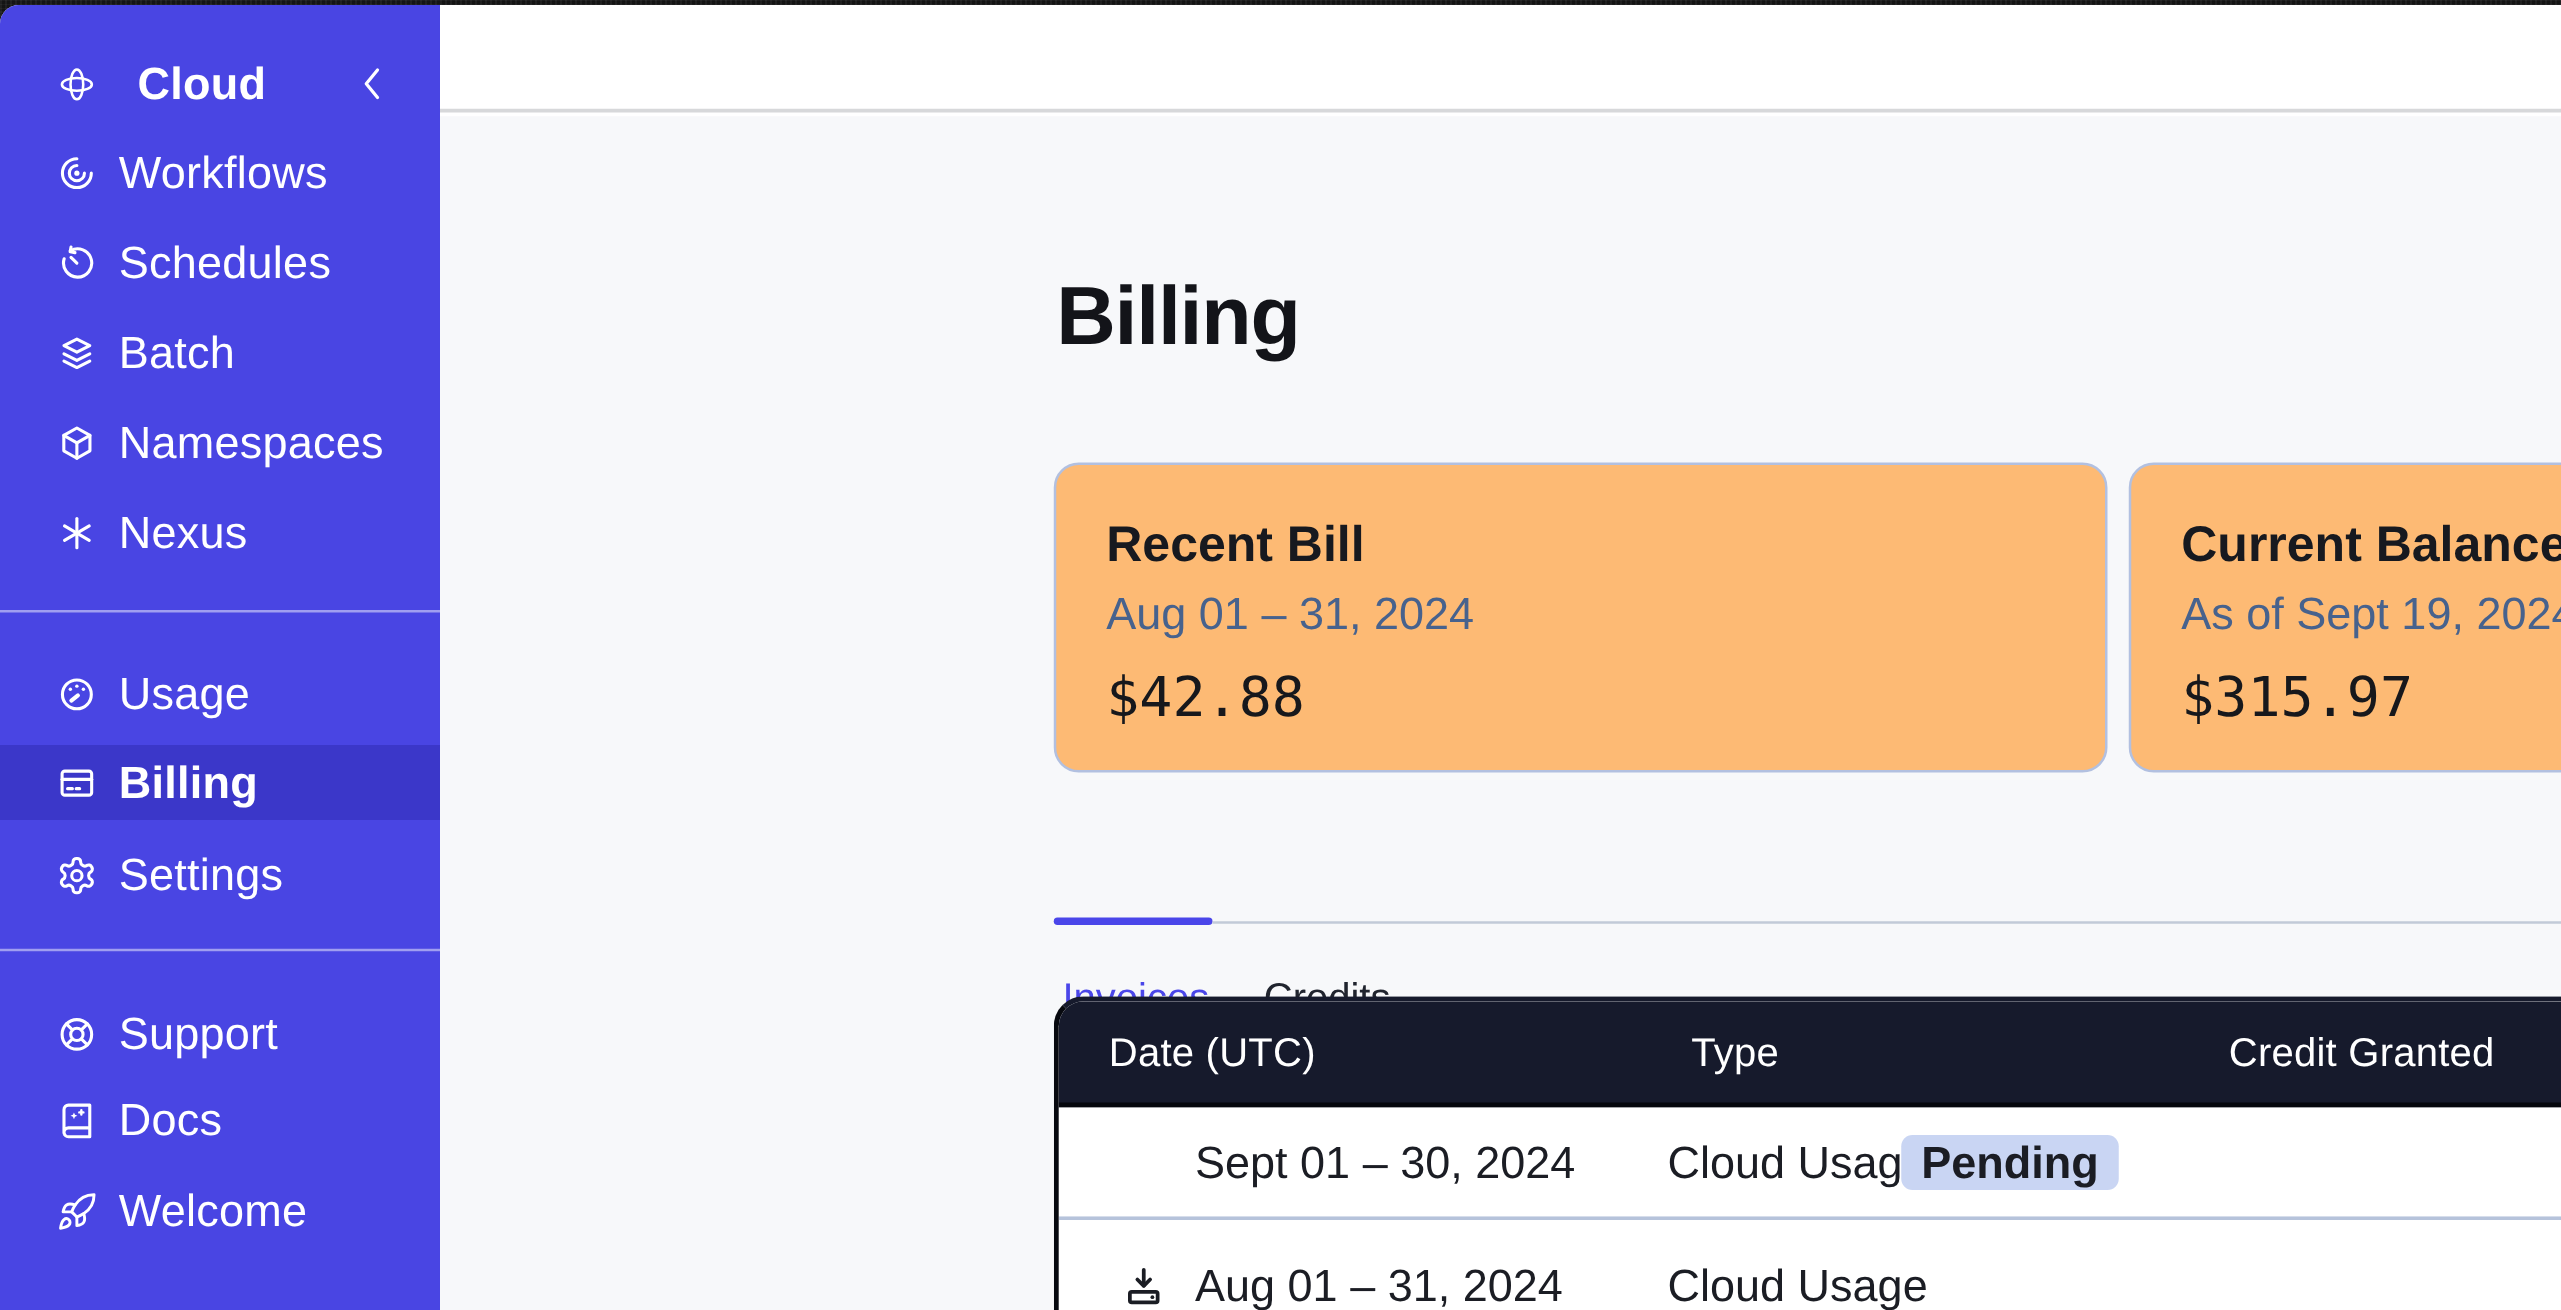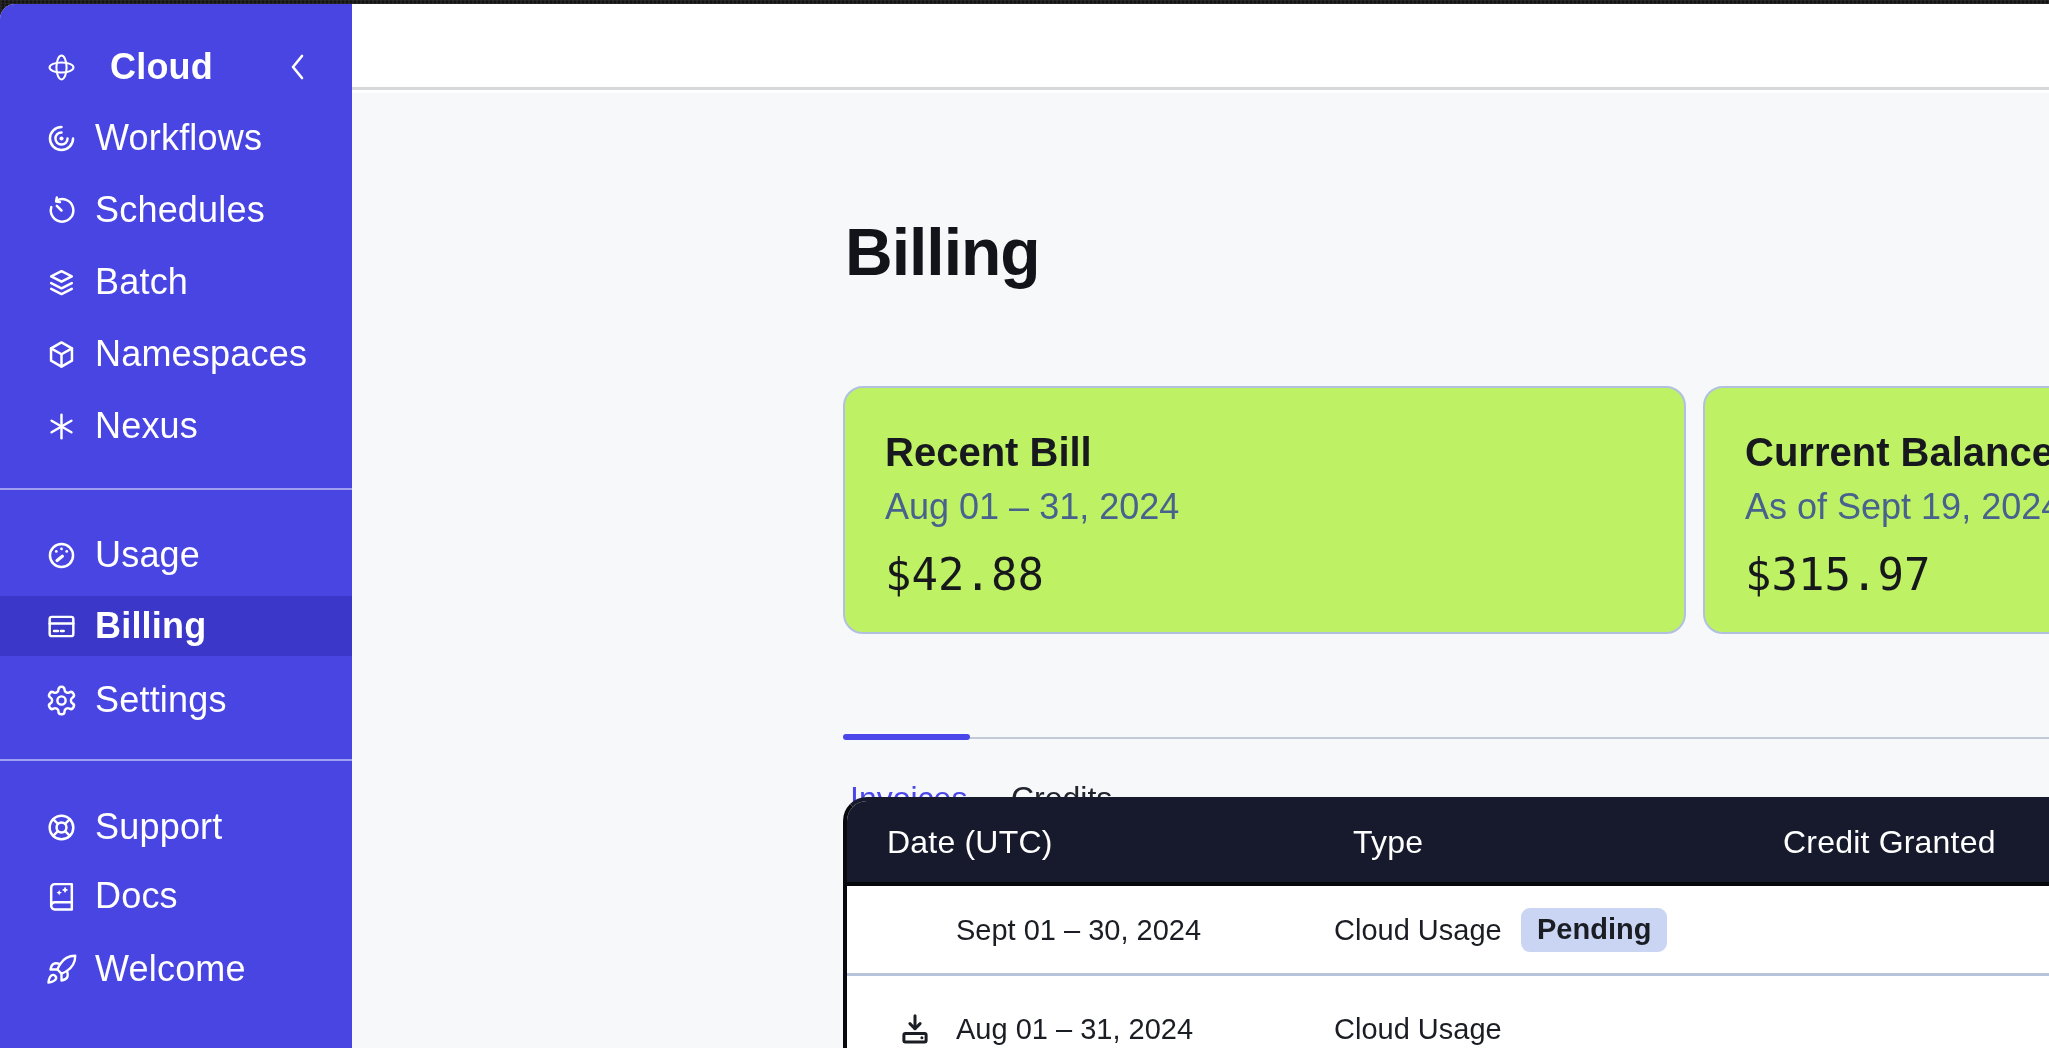--- a/index.html
+++ b/index.html
@@ -31,21 +31,21 @@
   .collapse-btn{position:absolute;right:42px;top:50%;transform:translateY(-50%);width:24px;height:30px;
     display:flex;align-items:center;justify-content:center;cursor:pointer;}
   .side-divider{position:absolute;left:0;right:0;height:2px;background:rgba(255,255,255,.48);}
   .ic svg{display:block;}
   
   #topbar{position:absolute;left:352px;right:0;top:0;height:86px;background:#fff;border-bottom:3px solid #d7d8da;}
   #main{position:absolute;left:352px;right:0;top:89px;bottom:0;background:var(--main-bg);overflow:hidden;}
   .page-title{position:absolute;left:493px;top:123px;font-size:66px;line-height:72px;font-weight:600;
     letter-spacing:-1px;color:#131419;}
   
-  .card{position:absolute;top:293px;width:843px;height:248px;background:#bef264;border:2px solid var(--card-border);
+  .card{position:absolute;top:277px;width:843px;height:248px;background:#fdba74;border:2px solid var(--card-border);
     border-radius:20px;padding:40px 0 0 40px;}
   .card.c1{left:491px;}
   .card.c2{left:1351px;}
   .card-title{font-size:40px;line-height:48px;font-weight:600;color:#17191f;}
   .card-sub{margin-top:11px;font-size:36px;line-height:40px;color:var(--subtitle);}
   .card-amount{margin-top:24px;font-size:44px;line-height:48px;color:#17181c;
     font-family:"DejaVu Sans Mono","Liberation Mono",monospace;}
   
   .tab{position:absolute;top:687px;font-size:32px;line-height:36px;font-weight:500;cursor:pointer;}
   .tab.t-invoices{left:498px;color:var(--accent);}
@@ -56,21 +56,21 @@
   .inv-table{position:absolute;left:491px;top:704px;right:-8px;bottom:-8px;background:#fff;
     border-left:4px solid #07090f;border-top:4px solid var(--table-header);
     border-top-left-radius:24px;overflow:hidden;}
   .thead{position:relative;height:85px;background:var(--table-header);border-bottom:4px solid #05070d;color:#fff;}
   .thead span{position:absolute;top:50%;transform:translateY(-50%);font-size:32px;font-weight:500;letter-spacing:.2px;}
   .th-date{left:40px;} .th-type{left:506px;} .th-credit{left:896px;margin-left:40px;}
   .trow{position:relative;background:#fff;}
   .trow.r1{height:87px;}
   .trow.r2{height:106px;}
   .row-sep{height:3px;background:#b6c3db;}
-  .trow span{position:absolute;top:50%;transform:translateY(-50%);font-size:29px;color:#1b1d24;white-space:nowrap;}
+  .trow span{position:absolute;top:50%;transform:translateY(-50%);font-size:36px;color:#1b1d24;white-space:nowrap;}
   .td-date{left:109px;} .td-type{left:487px;} .td-credit{left:896px;}
   .badge{position:absolute;left:674px;top:50%;transform:translateY(-50%);height:44px;padding:0 16px;
     display:flex;align-items:center;background:var(--badge-bg);color:var(--badge-text);
     border-radius:9px;font-size:30px;font-weight:600;}
   .dl-btn{position:absolute;left:49px;top:50%;transform:translateY(-50%);width:38px;height:38px;cursor:pointer;
     color:#101114;display:flex;align-items:center;justify-content:center;}
 </style>
 </head>
 <body>
 

